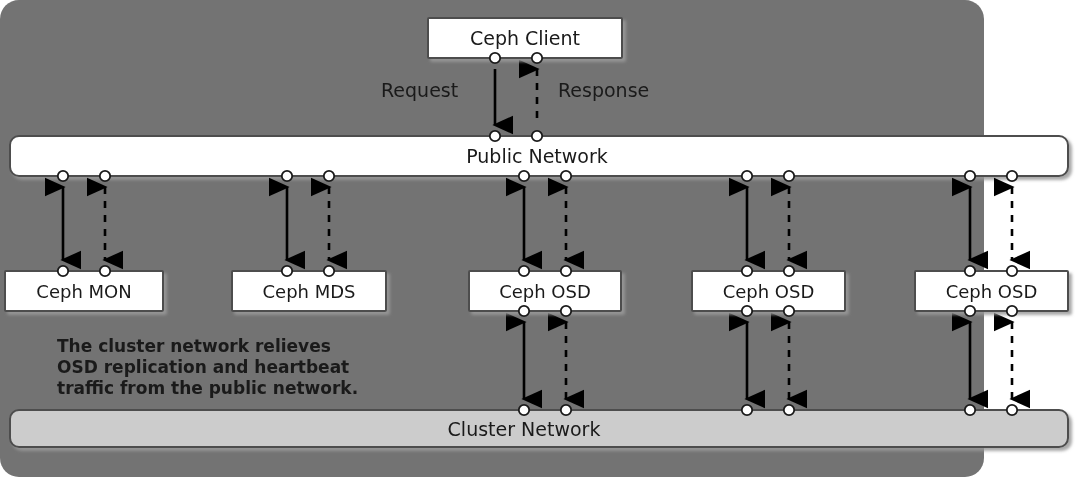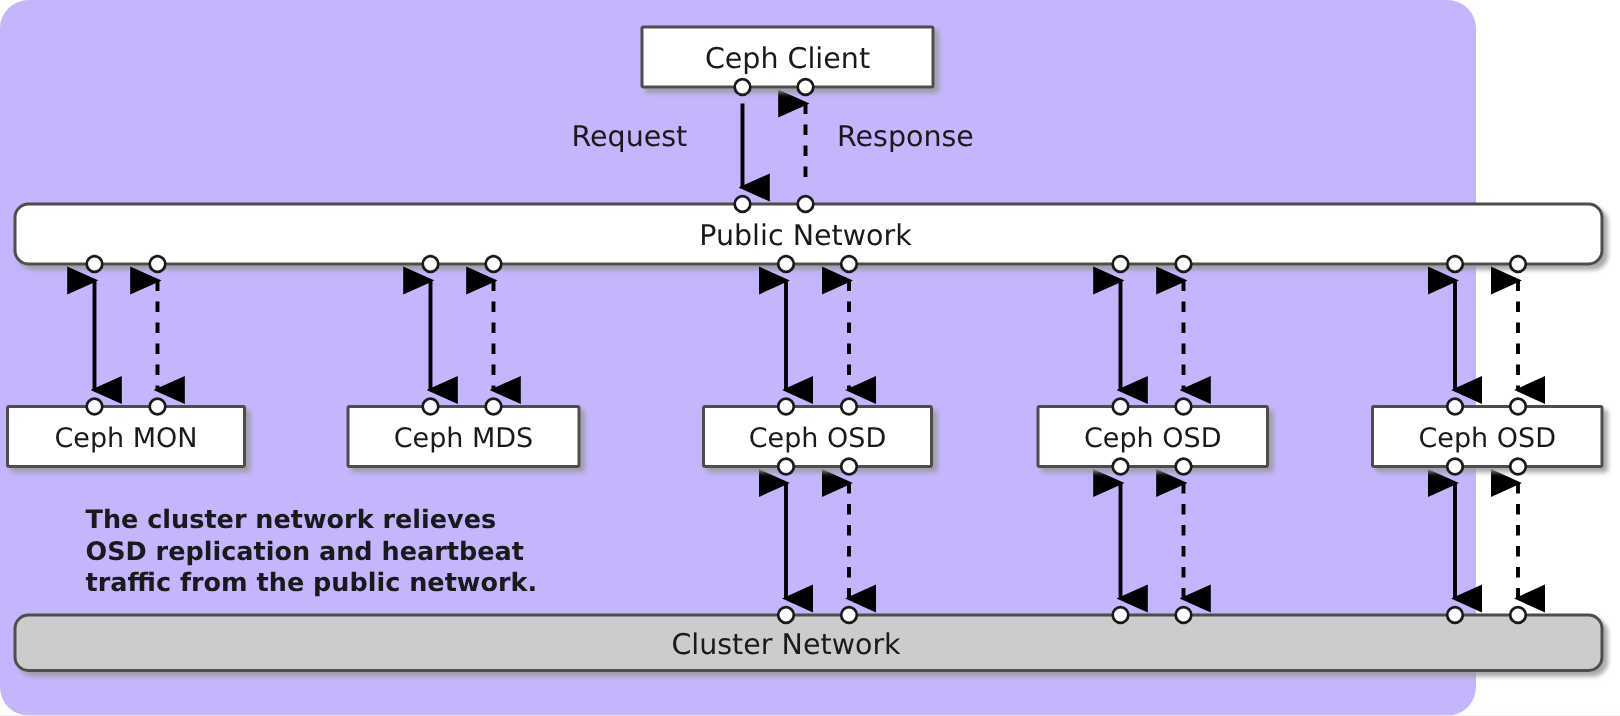--- a/index.html
+++ b/index.html
@@ -1,17 +1,17 @@
 <!DOCTYPE html>
 <html><head>
 <meta charset="utf-8">
 <style>
   html,body{margin:0;padding:0;background:#ffffff;}
   body{width:1080px;height:477px;overflow:hidden;font-family:"DejaVu Sans","Liberation Sans",sans-serif;}
-  #stage{position:relative;width:984px;height:477px;background:#c4b5fd;border-radius:19px;}
+  #stage{position:relative;width:984px;height:477px;background:#737373;border-radius:19px;}
   #stage svg{position:absolute;left:0;top:0;}
 </style>
 </head>
 <body>
 
 <div id="stage">
   <svg id="gfx" width="1080" height="477">
     <defs>
       <filter id="softshadow" x="-20%" y="-20%" width="160%" height="160%">
         <feDropShadow dx="3" dy="3" stdDeviation="1.4" flood-color="#9a9a9a" flood-opacity="0.85"></feDropShadow>

